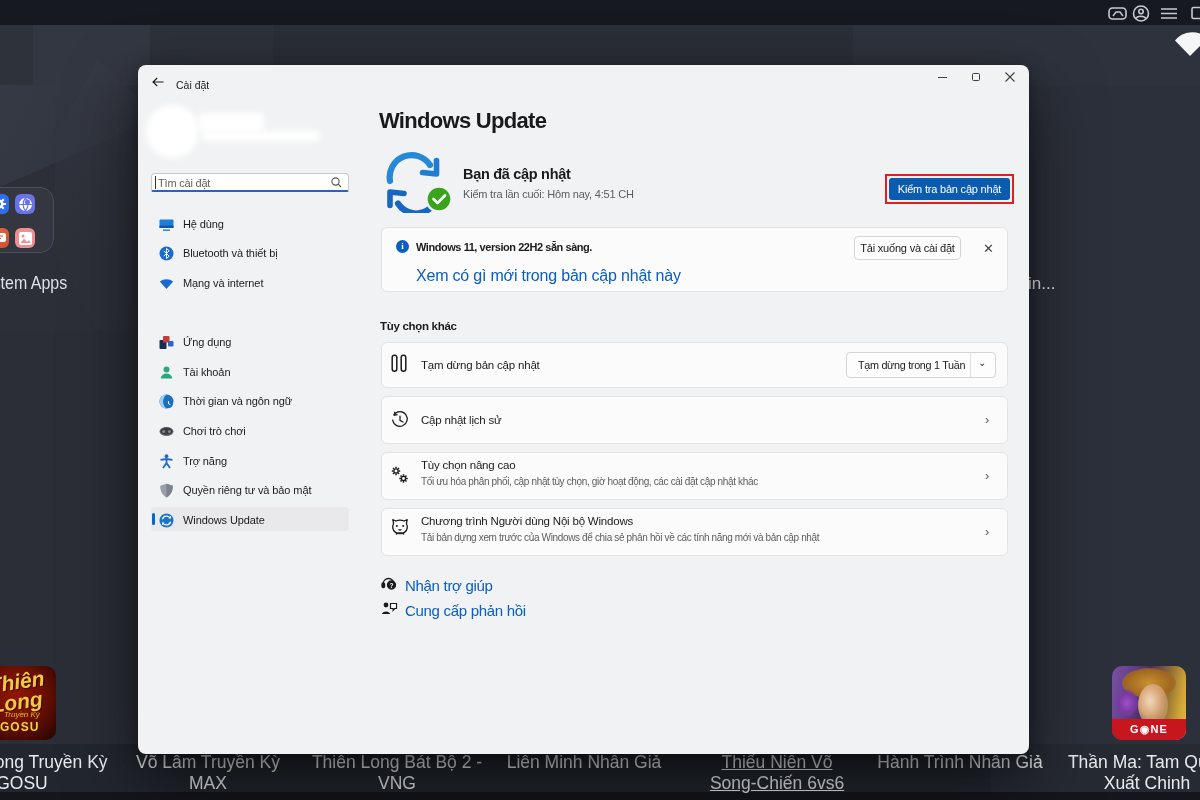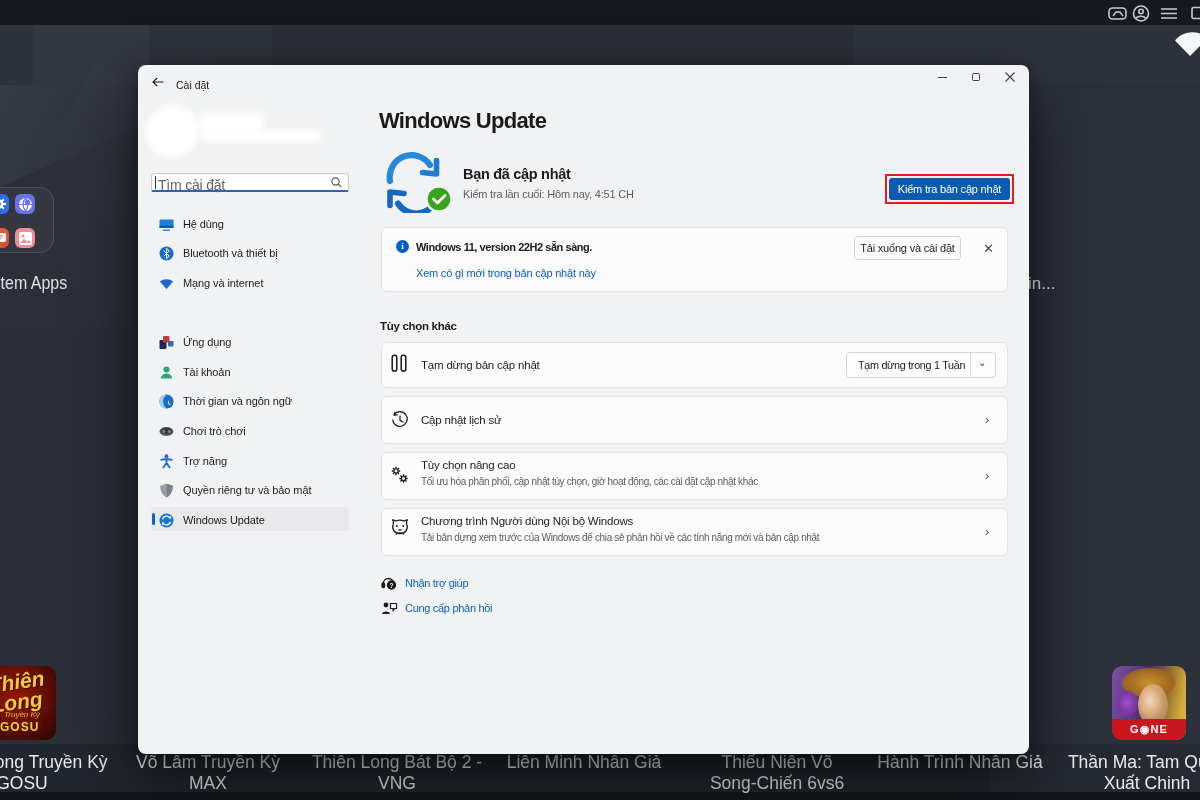--- a/index.html
+++ b/index.html
@@ -53,55 +53,55 @@
   #win { left:138px; top:65px; width:891px; height:689px; background:#f1f2f3; border-radius:8px;
          box-shadow:0 30px 70px rgba(0,0,0,.55), 0 4px 18px rgba(0,0,0,.35); }
   #titletext { left:38px; top:14px; font-size:10.5px; color:#1b1b1b; }
 
   
   #avatar { left:8px; top:40px; width:53px; height:53px; border-radius:50%; background:#fff; filter:blur(3px); }
   #nameblob { left:61px; top:48px; width:65px; height:19px; background:#fff; border-radius:4px; filter:blur(3px); }
   #mailblob { left:64px; top:66px; width:118px; height:10px; background:#fff; border-radius:3px; filter:blur(3px); }
   #search { left:13px; top:108px; width:198px; height:19px; background:#fff; border:1px solid #c9c9c9;
             border-bottom:2px solid #2a63b8; border-radius:4px 4px 2px 2px; }
-  #search .ph { position:absolute; left:6px; top:2.5px; font-size:14px; color:#606060; letter-spacing:-0.2px;text-align:center; }
+  #search .ph { position:absolute; left:6px; top:2.5px; font-size:11px; color:#606060; letter-spacing:-0.2px;text-align:center; }
   #search .caret { position:absolute; left:3px; top:2px; width:1px; height:13px; background:#333; }
   .nav { position:absolute; left:14px; width:197px; height:29px; font-size:11px; color:#1c1c1c; letter-spacing:-0.1px; }
   .nav .lbl { position:absolute; left:31px; top:8px; }
   .nav .ico { position:absolute; left:7px; top:7px; width:15px; height:15px; }
   #selbg { left:13px; top:442px; width:198px; height:24px; background:#e9e9eb; border-radius:4px; }
   #selbar { left:14px; top:448px; width:3px; height:12px; background:#0867c0; border-radius:2px; }
 
   
   #h1 { left:241px; top:43px; font-size:22px; font-weight:700; color:#1a1a1a; letter-spacing:-0.7px; }
   #herotitle { left:325px; top:101px; font-size:14.5px; font-weight:700; color:#1b1b1b; letter-spacing:-0.3px; }
   #herosub { left:325px; top:123px; font-size:11px; color:#5d5d5d; letter-spacing:-0.2px; }
   #redbox { left:747px; top:109px; width:129px; height:30px; border:2px solid #e02020; }
   #bluebtn { left:751px; top:113px; width:121px; height:22px; background:#0b5cb0; border-radius:3px;
              color:#fff; font-size:11px; text-align:center; line-height:22px; letter-spacing:-0.2px; }
   .card { position:absolute; left:243px; width:627px; background:#fbfbfb; border:1px solid #e3e3e3; border-radius:6px; }
   #banner { top:162px; height:65px; }
   #bannertext { left:278px; top:176px; font-size:11px; font-weight:700; color:#1b1b1b; letter-spacing:-0.45px; }
-  #bannerlink { left:278px; top:202px; font-size:11px; color:#0a5dc2; letter-spacing:-0.2px;text-align:center; }
+  #bannerlink { left:278px; top:202px; font-size:16px; color:#0a5dc2; letter-spacing:-0.2px;text-align:center; }
   #dlbtn { left:716px; top:171px; width:107px; height:24px; background:#fdfdfd; border:1px solid #d5d5d5;
            border-radius:4px; font-size:11px; color:#1b1b1b; text-align:center; line-height:22px; letter-spacing:-0.2px; }
   #banx { left:845px; top:176px; font-size:13px; color:#444; }
   #sectlbl { left:242px; top:255px; font-size:11.5px; font-weight:700; color:#1b1b1b; letter-spacing:-0.3px; }
   #card1 { top:277px; height:46px; }
   #card2 { top:331px; height:48px; }
   #card3 { top:387px; height:48px; }
   #card4 { top:443px; height:48px; }
   .cardlbl { position:absolute; font-size:11.5px; color:#1b1b1b; letter-spacing:-0.2px; }
   .cardsub { position:absolute; font-size:10px; color:#5d5d5d; letter-spacing:-0.35px; }
   .chev { position:absolute; left:847px; font-size:13px; color:#5a5a5a; }
   #ddbtn { left:708px; top:287px; width:150px; height:26px; background:#fdfdfd; border:1px solid #d5d5d5; border-radius:4px; }
   #ddbtn .txt { position:absolute; left:11px; top:6px; font-size:10.8px; color:#1b1b1b; letter-spacing:-0.3px; }
   #ddbtn .sep { position:absolute; left:123px; top:0; width:1px; height:24px; background:#e0e0e0; }
   #ddbtn .ch { position:absolute; left:131px; top:4px; font-size:10px; color:#333; }
-  .flink { position:absolute; font-size:11px; color:#0a5dc2; letter-spacing:-0.3px; }
+  .flink { position:absolute; font-size:15px; color:#0a5dc2; letter-spacing:-0.3px; }
 </style>
 </head>
 <body>
 
 <div class="abs" id="band1"></div>
 <div class="abs" id="band2"></div>
 <div class="abs" id="band3"></div>
 <div class="abs" id="band4"></div>
 <div class="abs" id="band5"></div>
 <div class="abs" id="leftcol"></div>
@@ -172,21 +172,21 @@
   <div style="position:absolute; left:0; bottom:0; width:74px; height:21px; background:#c8161e;"></div>
   <div style="position:absolute; left:0; bottom:4px; width:74px; text-align:center; color:#fff; font-size:11px; font-weight:700; letter-spacing:1.2px;">G◉NE</div>
 </div>
 <div class="gtitle" style="left:-128px; width:300px;">Thiên Long Truyền Kỳ
 GOSU</div>
 <div class="gtitle" style="left:58px;  width:300px;">Võ Lâm Truyền Kỳ
 MAX</div>
 <div class="gtitle" style="left:247px; width:300px;">Thiên Long Bát Bộ 2 -
 VNG</div>
 <div class="gtitle" style="left:434px; width:300px;">Liên Minh Nhân Giả</div>
-<div class="gtitle" style="left:627px; width:300px;">Thiếu Niên Võ
+<div class="gtitle" style="left:627px; width:300px;text-decoration:underline;">Thiếu Niên Võ
 Song-Chiến 6vs6</div>
 <div class="gtitle" style="left:810px; width:300px;">Hành Trình Nhân Giả</div>
 <div class="gtitle" style="left:997px; width:300px;">Thần Ma: Tam Quốc
 Xuất Chinh</div>
 
 <div class="abs" id="win">
   <svg class="abs" style="left:14px; top:12px;" width="12" height="10" viewBox="0 0 12 10">
       <path d="M11.5 5 H1.2 M5.2 1 L1 5 L5.2 9" stroke="#1b1b1b" stroke-width="1.1" fill="none"></path>
     </svg>
   <div class="abs" id="titletext">Cài đặt</div>

